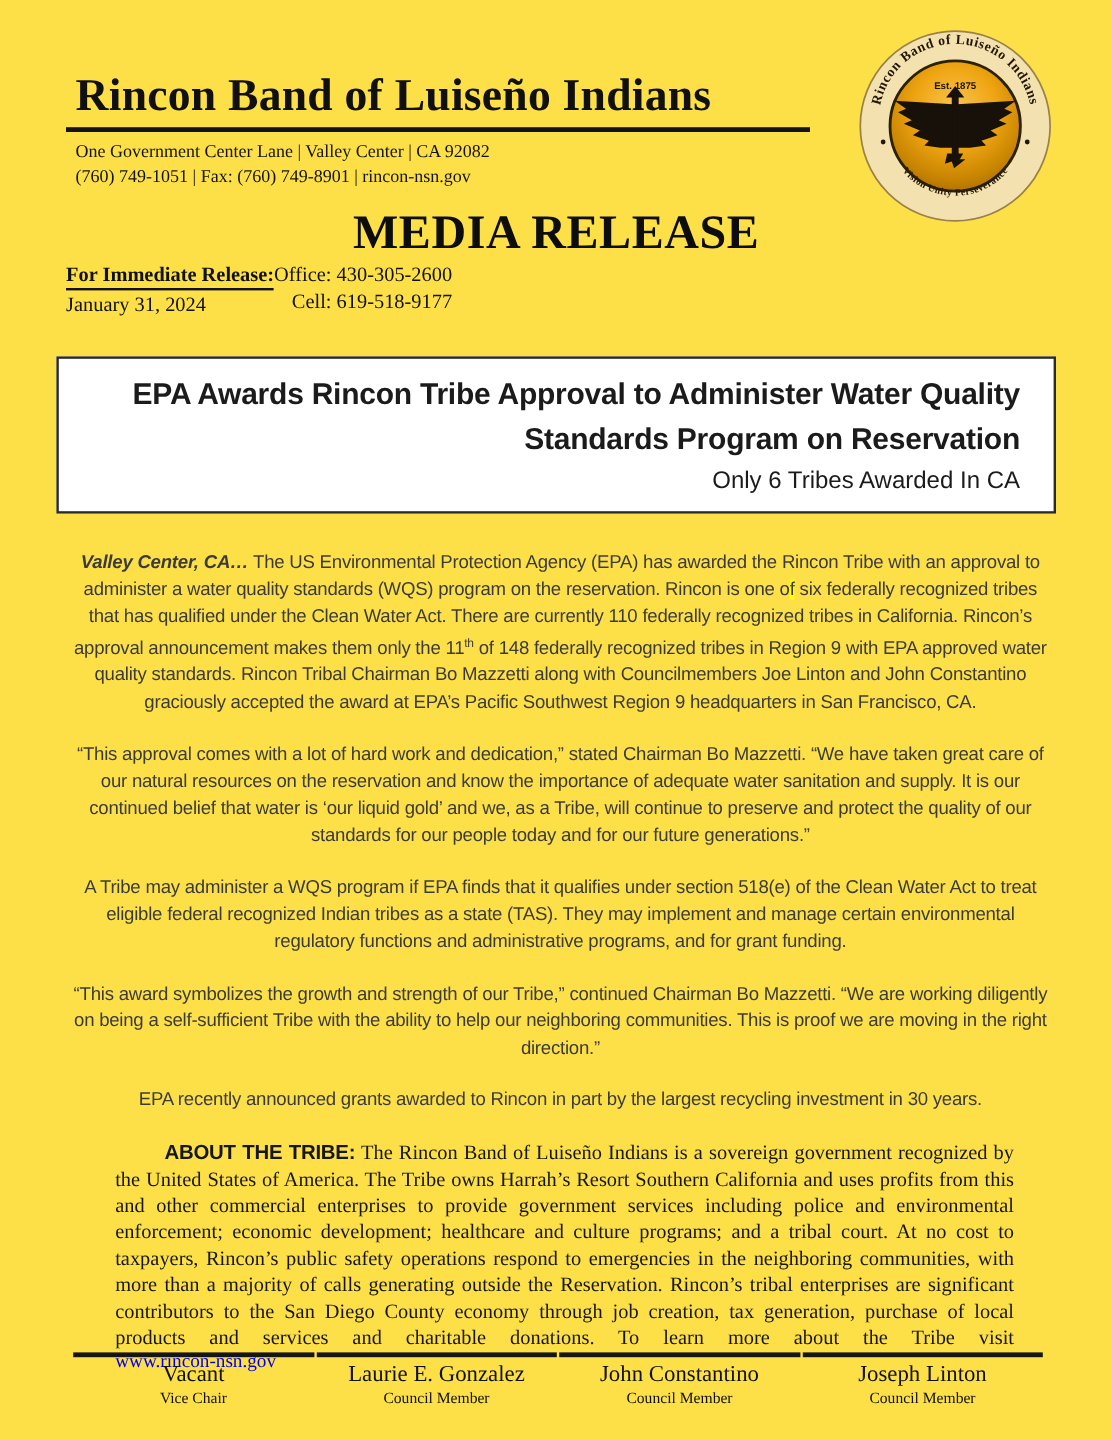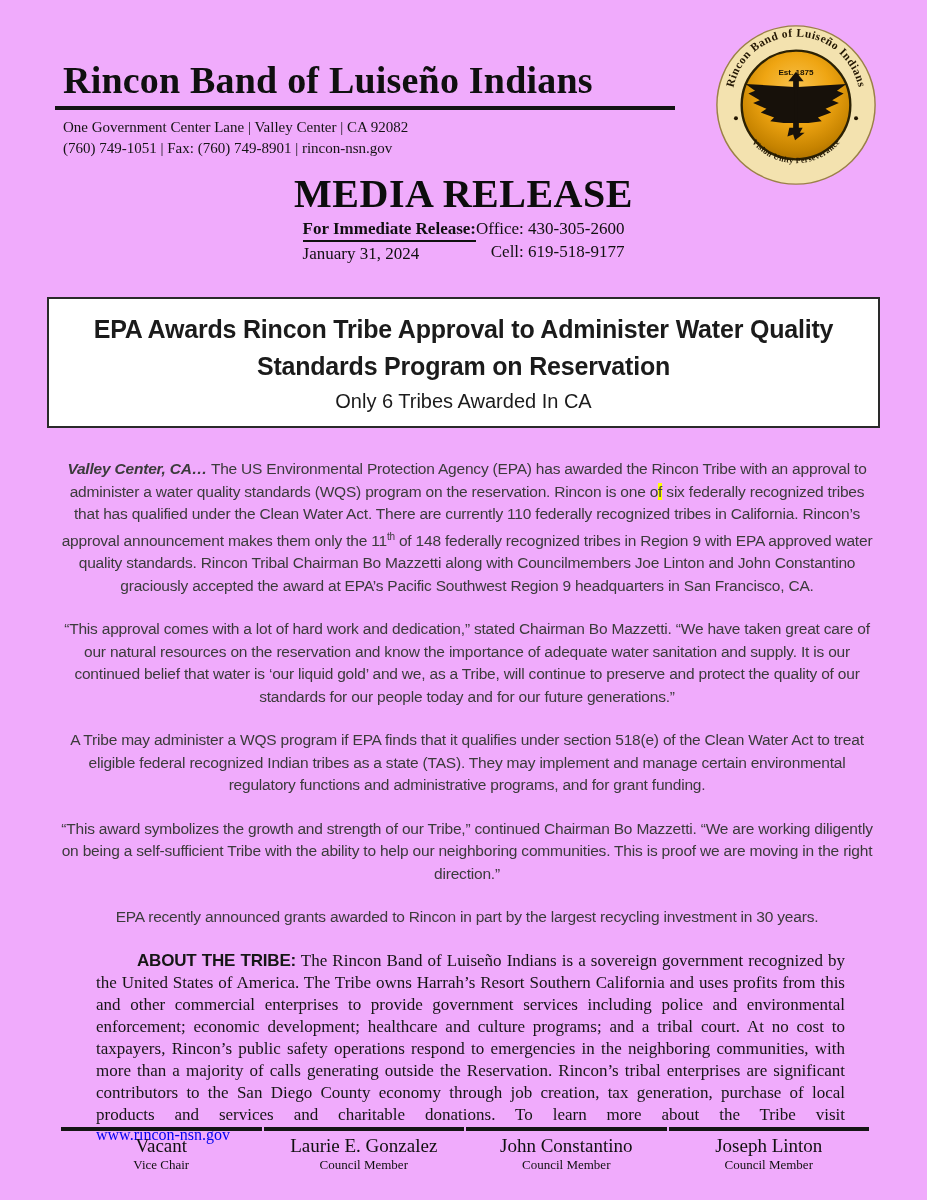--- a/index.html
+++ b/index.html
@@ -1,19 +1,19 @@
 <!DOCTYPE html>
 <html><head>
 <meta charset="utf-8">
 <style>
   html,body{margin:0;padding:0;background:#ffffff;}
   .page{
     position:relative;
     width:927px;height:1200px;
-    background:#f0abfc;
+    background:#fde047;
     overflow:hidden;
     font-family:"Liberation Serif",serif;
     color:#111;
   }
   
   .header{padding:58px 0 0 55px;}
   .org-title{
     font-family:"Liberation Serif",serif;
     font-weight:bold;
     font-size:38px;
@@ -34,36 +34,36 @@
   .doc-type{
     text-align:center;
     font-weight:bold;
     font-size:40px;
     letter-spacing:.5px;
     color:#0d0d0d;
     margin-top:14px;
     line-height:42px;
   }
   .release-row{
-    display:flex;justify-content:center;
+    display:flex;justify-content:flex-start;
     margin:2px 55px 0 55px;
     font-size:17px;line-height:23px;color:#101010;
   }
   .for-release{
     font-weight:bold;
     border-bottom:2px solid #101010;
     display:inline-block;
     padding-bottom:0px;
   }
   .release-right{text-align:right;}
   
   .headline-box{
     margin:32px 47px 0 47px;
     border:2px solid #2a2a2a;
-    text-align:center;
+    text-align:right;
     padding:12px 28px 12px 28px;
     background:#ffffff;
   }
   .headline-title{
     font-family:"Liberation Sans",sans-serif;
     font-weight:bold;
     font-size:25px;
     line-height:37px;
     color:#1b1b1b;
     letter-spacing:-.2px;

